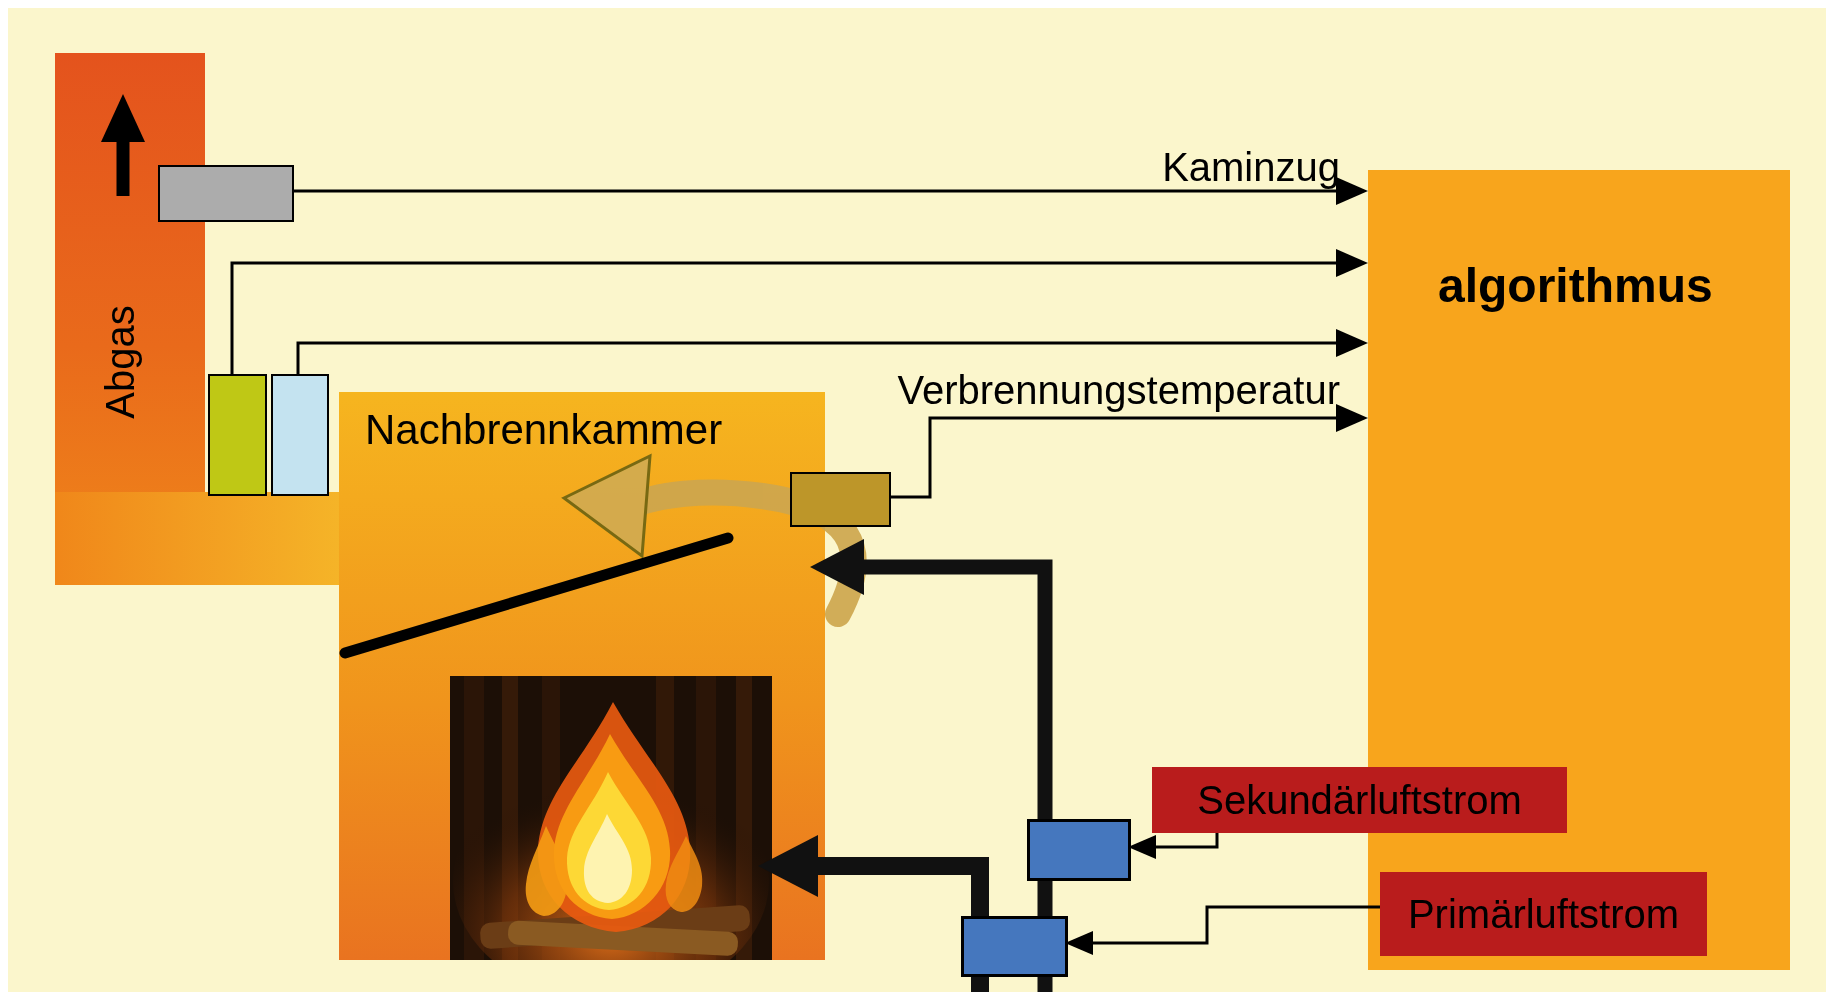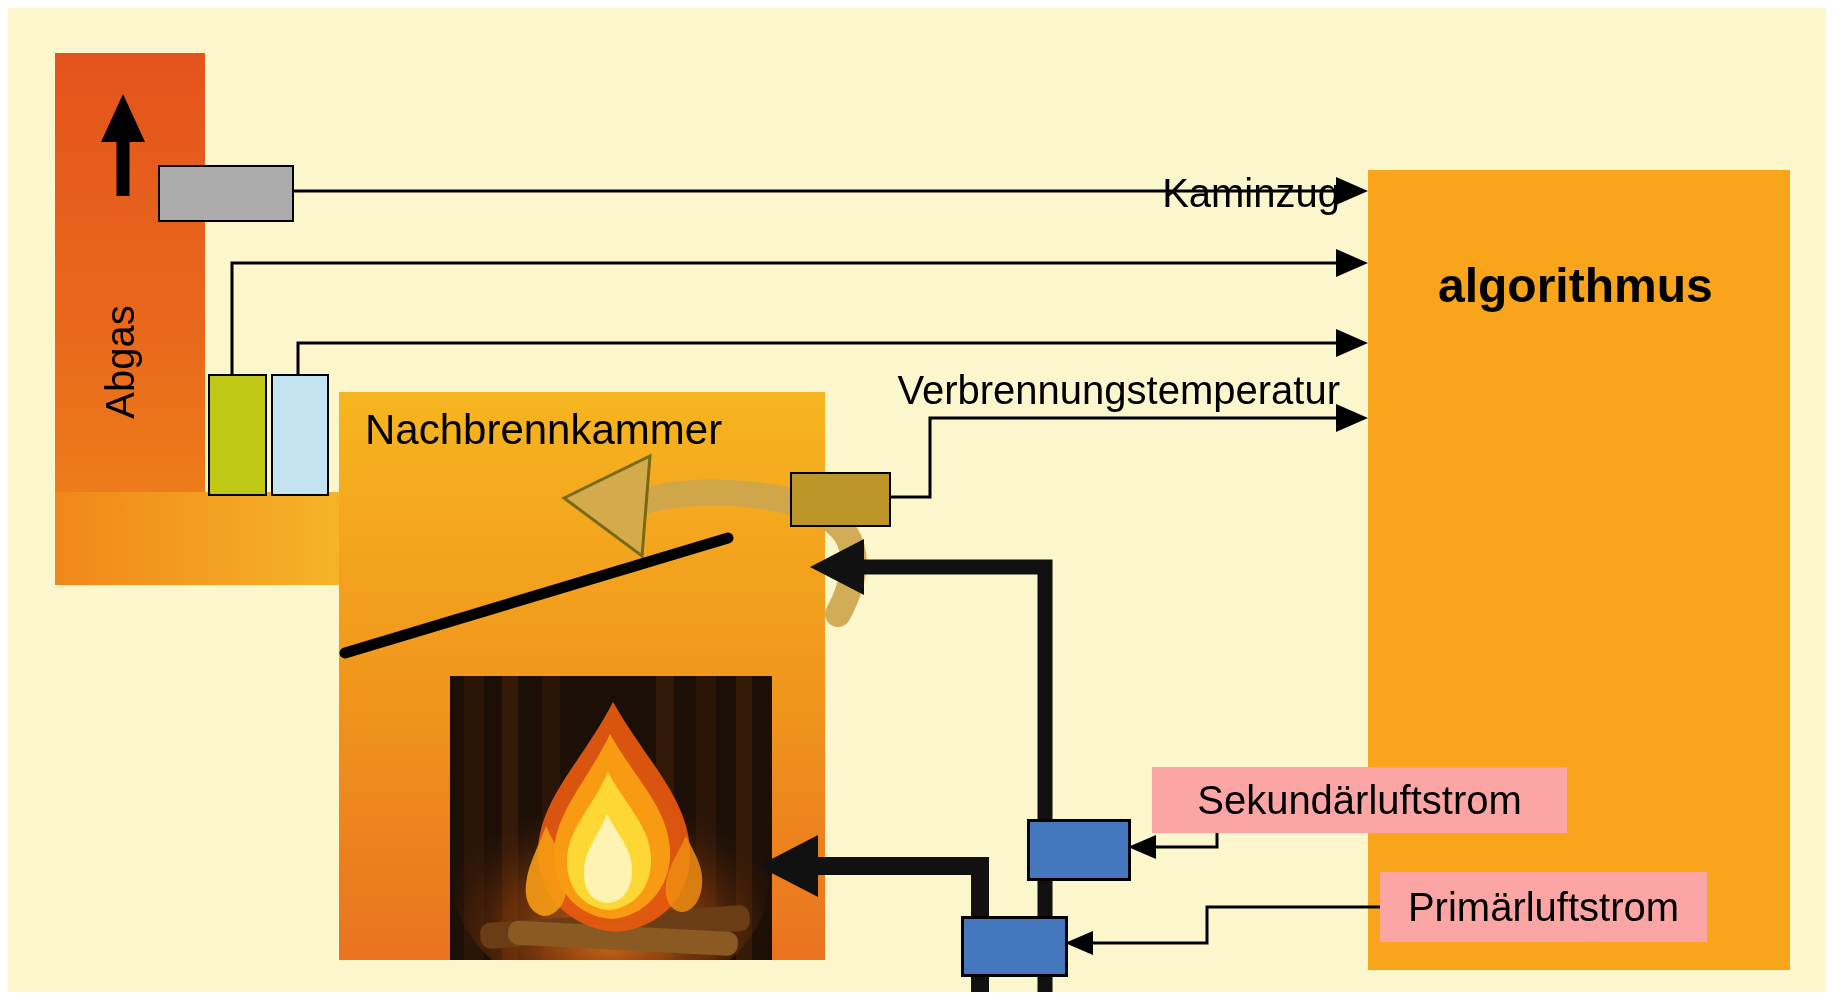--- a/index.html
+++ b/index.html
@@ -31,26 +31,26 @@
   .sensor-draft{left:158px;top:165px;width:132px;height:53px;background:#ACACAC;}
   .sensor-cohc{left:208px;top:374px;width:55px;height:118px;background:#BFC815;}
   .sensor-o2{left:271px;top:374px;width:54px;height:118px;background:#C4E3F0;}
   .sensor-temp{left:790px;top:472px;width:97px;height:51px;background:#BD9629;}
   
   .valve{border:3px solid #000;background:#4577BE;z-index:5;}
   .valve-sec{left:1027px;top:819px;width:98px;height:56px;}
   .valve-pri{left:961px;top:916px;width:101px;height:55px;}
   
   .sig{right:494px;font-size:40px;text-align:right;line-height:48px;z-index:6;white-space:nowrap;}
-  .sig-1{top:143px;margin-top:26px;} .sig-2{top:214px;} .sig-3{top:290px;} .sig-4{top:366px;margin-left:28px;}
+  .sig-1{top:143px;} .sig-2{top:214px;} .sig-3{top:290px;} .sig-4{top:366px;margin-left:28px;}
   
-  .airbox{background:#fca5a5;display:flex;align-items:center;justify-content:center;
+  .airbox{background:#b91c1c;display:flex;align-items:center;justify-content:center;
     font-size:40px;z-index:5;white-space:nowrap;}
   .airbox-sec{left:1152px;top:767px;width:415px;height:66px;}
-  .airbox-pri{left:1380px;top:872px;width:327px;height:70px;}
+  .airbox-pri{left:1380px;top:872px;width:327px;height:84px;}
   
   .overlay{left:0;top:0;width:1834px;height:1000px;z-index:4;pointer-events:none;}
 </style>
 </head>
 <body>
 
 <div id="canvas">
   <div class="bg abs"></div>
 
   <div class="abs chimney-v"></div>

